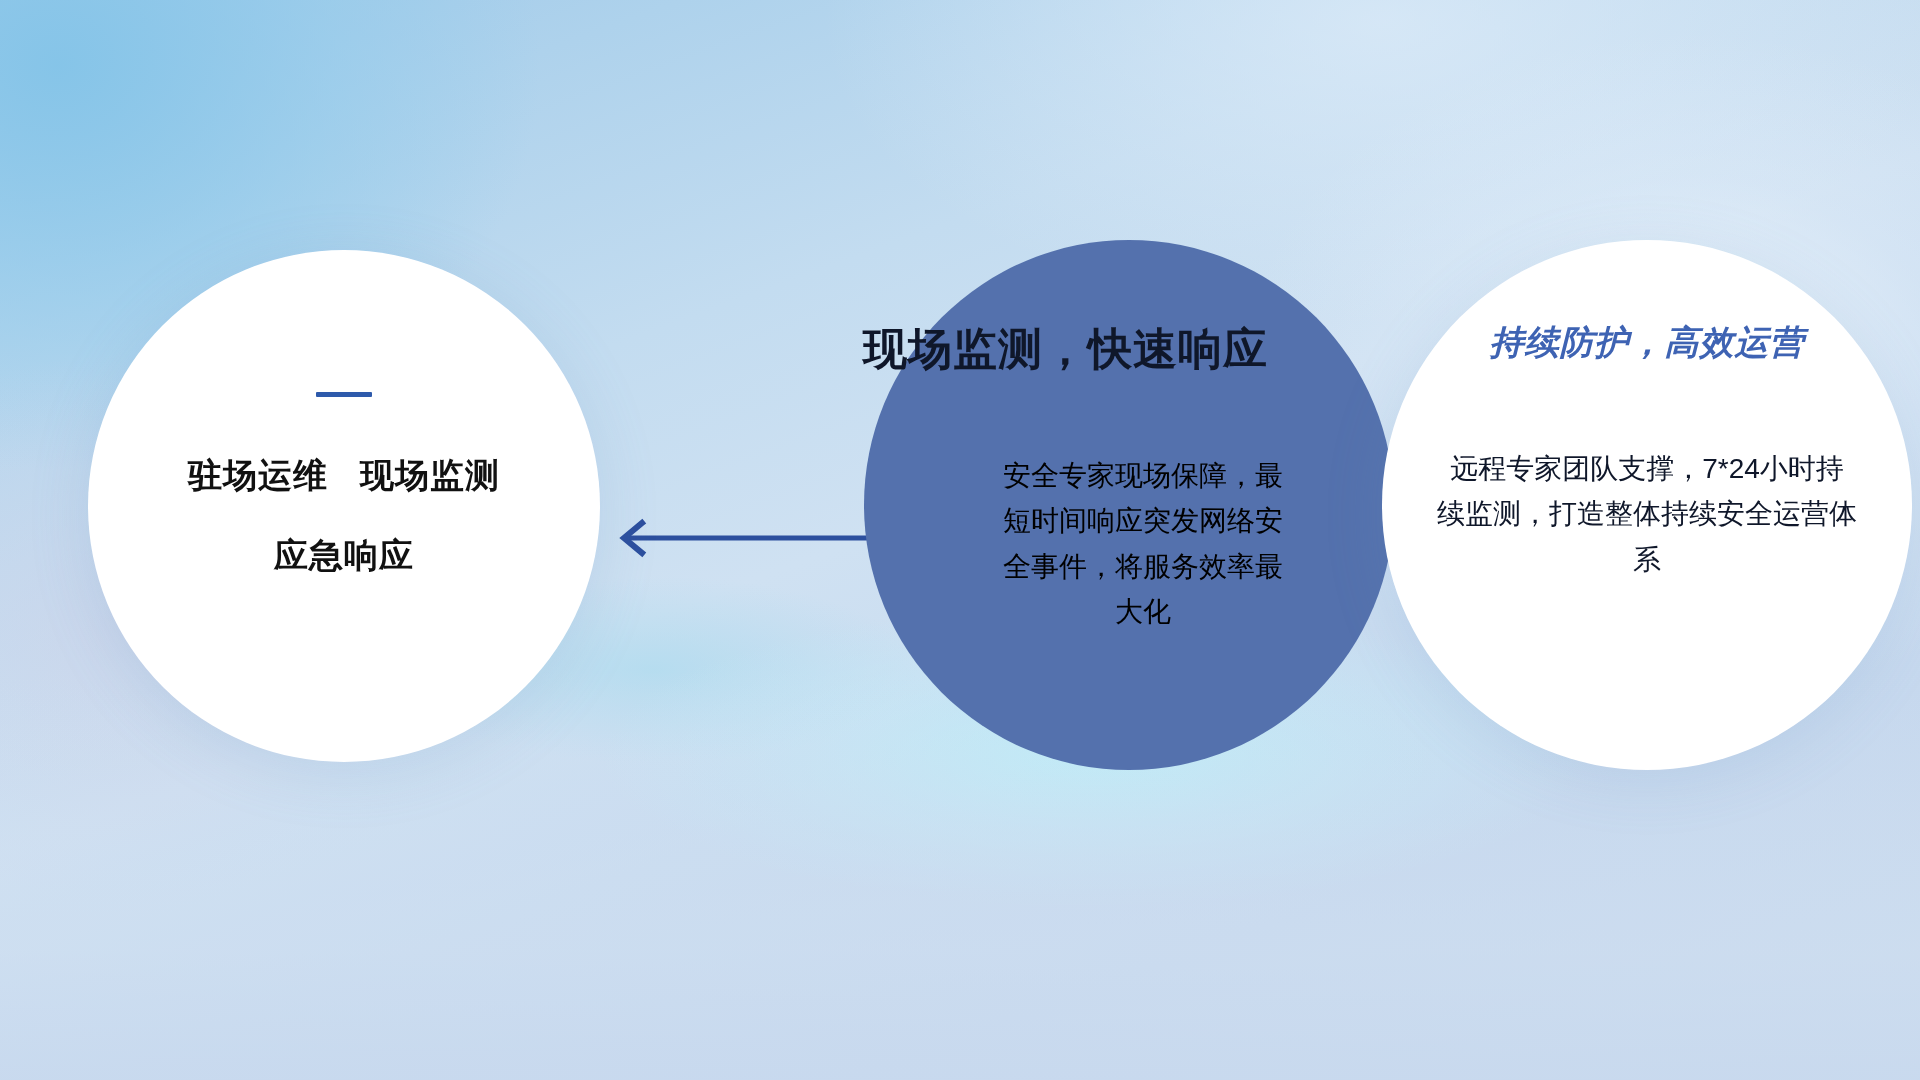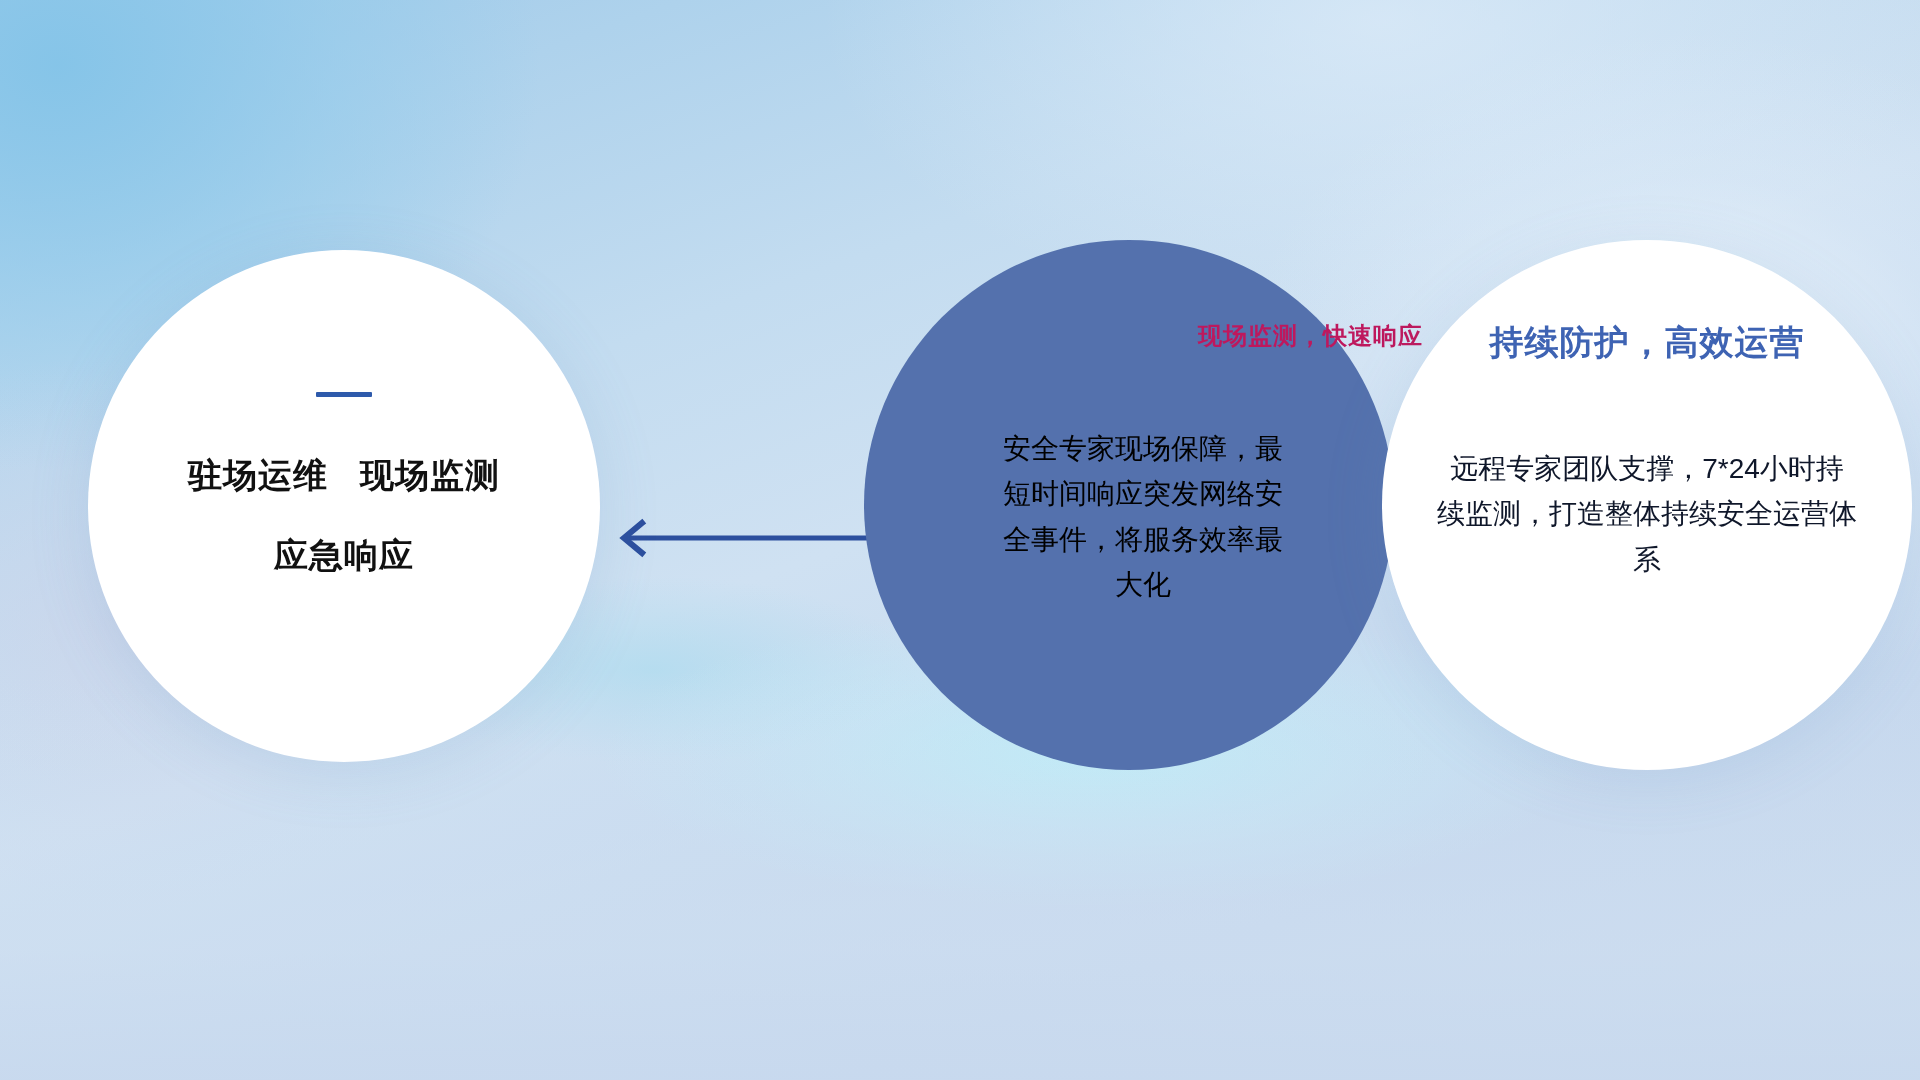--- a/index.html
+++ b/index.html
@@ -154,26 +154,26 @@
     top: 240px;
     width: 530px;
     height: 530px;
     display: flex;
     flex-direction: column;
     align-items: center;
     padding-top: 80px;
     box-sizing: border-box;
   }
   .center-title {
-    color: #be185d;
-    font-size: 24px;
+    color: #0f172a;
+    font-size: 44px;
     font-weight: bold;
     letter-spacing: 1px;
     white-space: nowrap;
-    text-align: right;
+    text-align: left;
     width: 560px;
     margin-left: 28px;
   }
   .center-body {
     margin-top: 74px;
     width: 300px;
     margin-left: 28px;
     color: #000000;
     font-size: 28px;
     line-height: 1.62;
@@ -192,20 +192,21 @@
     align-items: center;
     padding-top: 80px;
     box-sizing: border-box;
   }
   .right-title {
     color: #3e63b3;
     font-size: 34px;
     font-weight: bold;
     letter-spacing: 1px;
     white-space: nowrap;
+    font-style: italic;
   }
   .right-body {
     margin-top: 80px;
     width: 420px;
     color: #0f172a;
     font-size: 28px;
     line-height: 1.62;
     text-align: center;
   }
 

